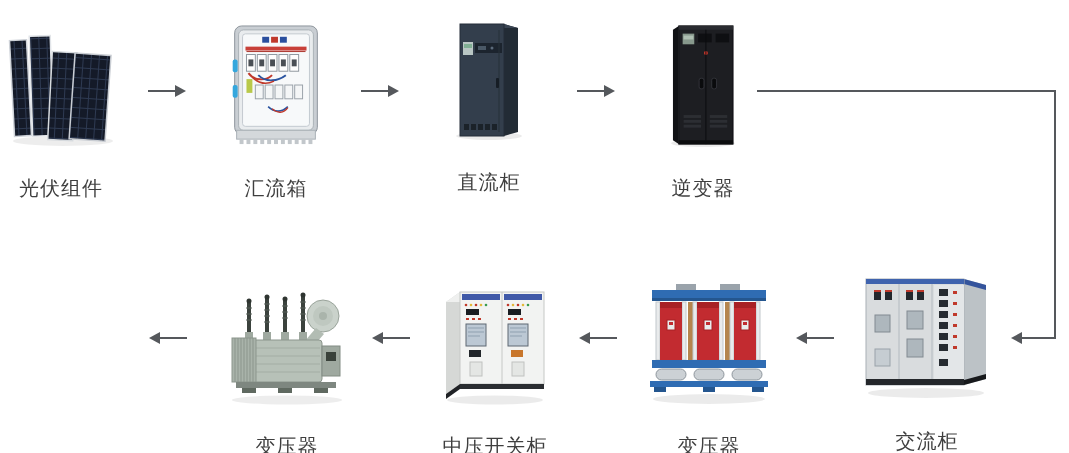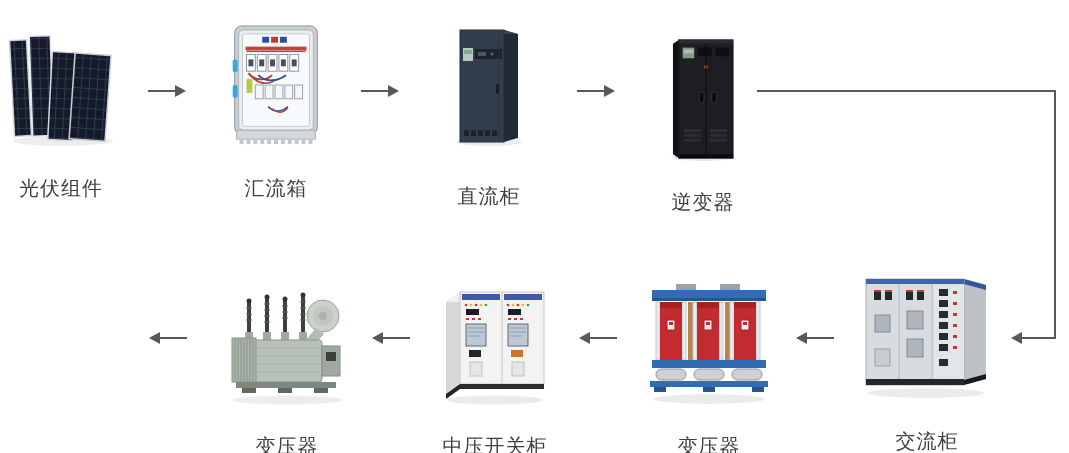--- a/index.html
+++ b/index.html
@@ -116,21 +116,21 @@
       </svg>
     </div>
     <div class="label">汇流箱</div>
   </div>
 
   <div class="arrow arrow-r" style="left:361px;top:84px;width:38px;">
     <div class="shaft"></div>
     <div class="head"></div>
   </div>
 
-  <div class="node" style="left:452px;top:26px;width:74px;gap:8px;">
+  <div class="node" style="left:452px;top:20px;width:74px;">
     <div class="imgbox" style="height:122px;">
       <svg viewBox="0 0 74 122">
         <ellipse cx="37" cy="116" rx="33" ry="4" fill="#000" opacity="0.08"></ellipse>
         <polygon points="52,4 66,8 66,112 52,116" fill="#222b35"></polygon>
         <polygon points="8,4 52,4 66,8 22,8" fill="#3a4553"></polygon>
         <rect x="8" y="4" width="44" height="112" fill="#333e4c" stroke="#242d38"></rect>
         <rect x="11" y="22" width="10" height="13" fill="#b9c6c4"></rect>
         <rect x="12" y="24" width="8" height="4" fill="#7fae93"></rect>
         <rect x="23" y="23" width="27" height="10" fill="#1c242e"></rect>
         <rect x="26" y="26" width="8" height="4" fill="#4a5866"></rect>
@@ -147,21 +147,21 @@
       </svg>
     </div>
     <div class="label">直流柜</div>
   </div>
 
   <div class="arrow arrow-r" style="left:577px;top:84px;width:38px;">
     <div class="shaft"></div>
     <div class="head"></div>
   </div>
 
-  <div class="node" style="left:666px;top:36px;width:74px;">
+  <div class="node" style="left:666px;top:22px;width:74px;">
     <div class="imgbox" style="height:126px;">
       <svg viewBox="0 0 74 130">
         <ellipse cx="37" cy="125" rx="33" ry="4" fill="#000" opacity="0.08"></ellipse>
         <polygon points="6,8 12,4 12,126 6,122" fill="#101114"></polygon>
         <rect x="12" y="4" width="56" height="122" fill="#1d1e22" stroke="#0c0d10"></rect>
         <rect x="12" y="4" width="56" height="4" fill="#2a2b30"></rect>
         <rect x="16" y="12" width="12" height="11" fill="#87988c"></rect>
         <rect x="17" y="14" width="10" height="4" fill="#aebfb2"></rect>
         <rect x="32" y="12" width="14" height="9" fill="#0e0f12"></rect>
         <rect x="50" y="12" width="14" height="9" fill="#0e0f12"></rect>

